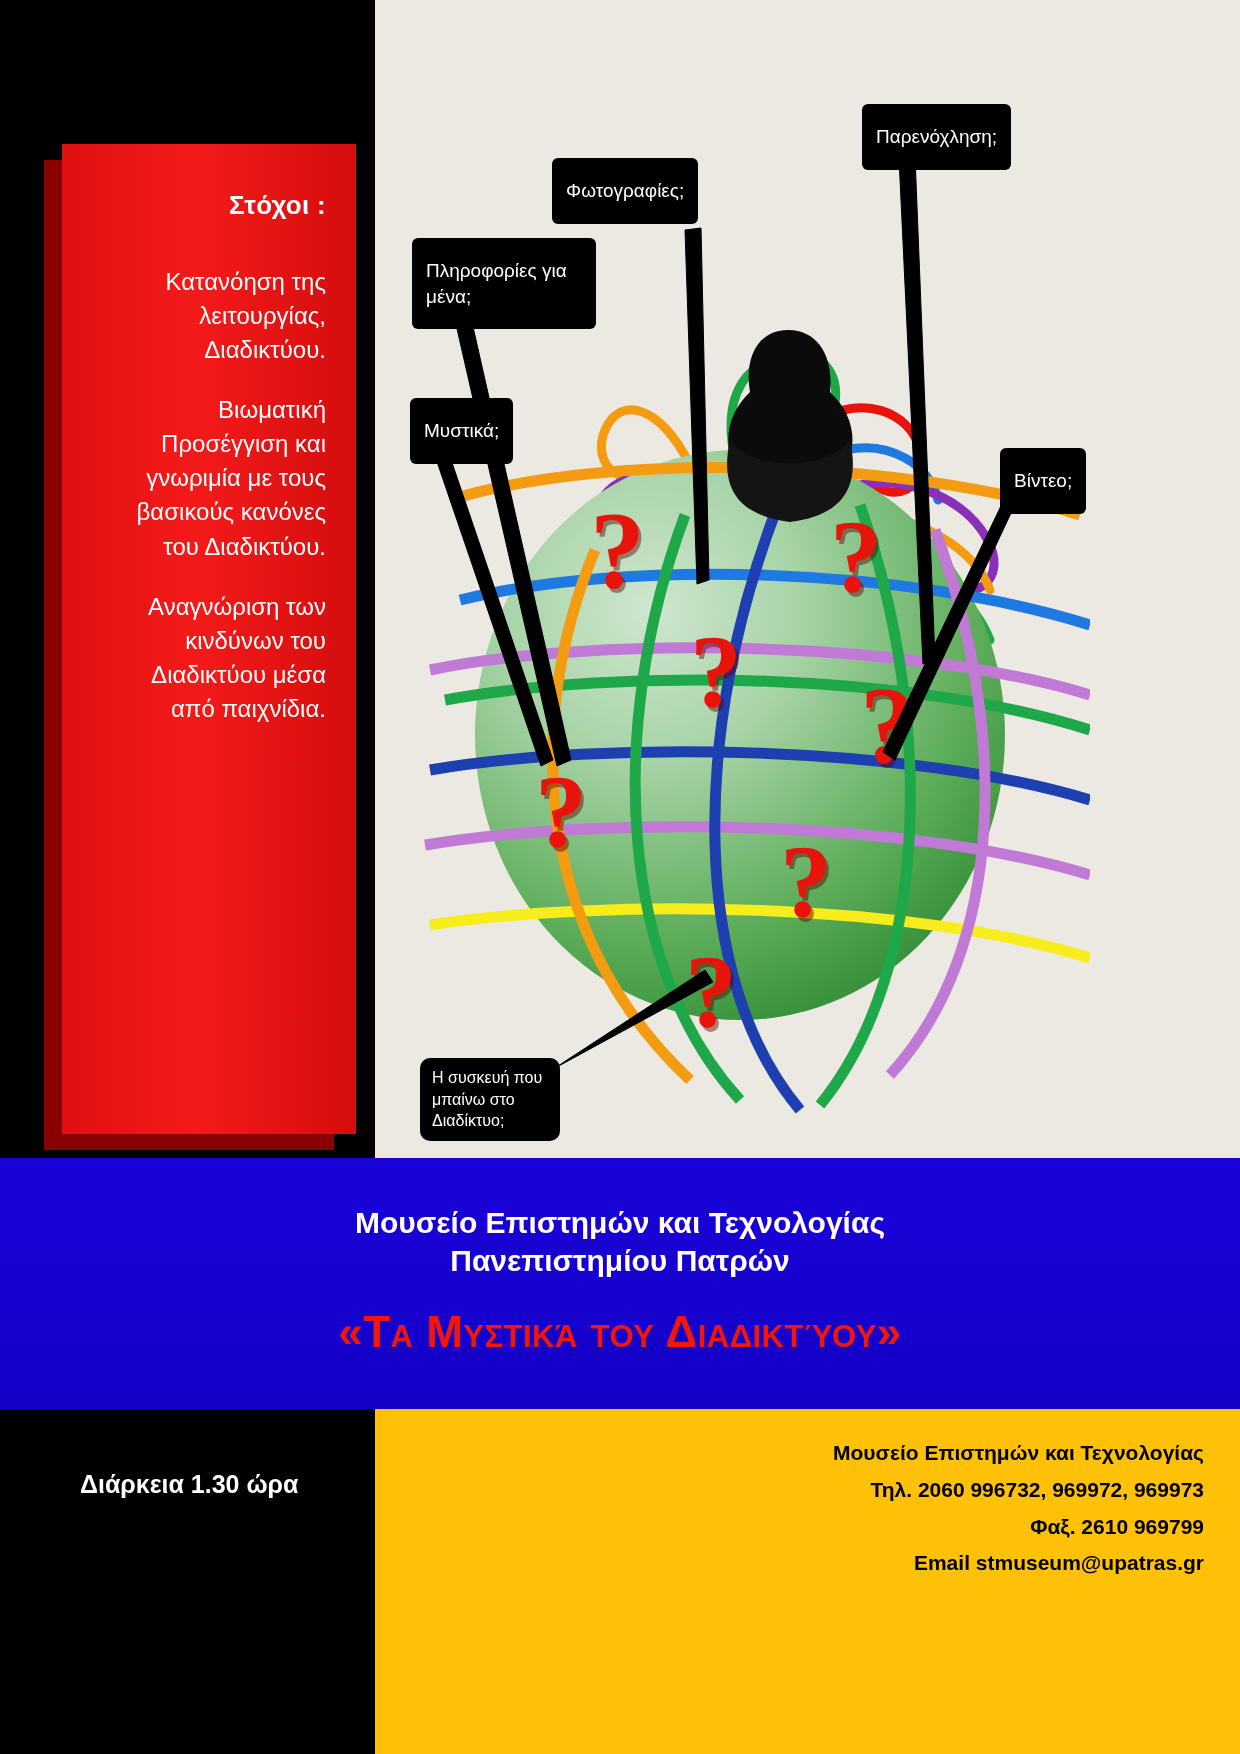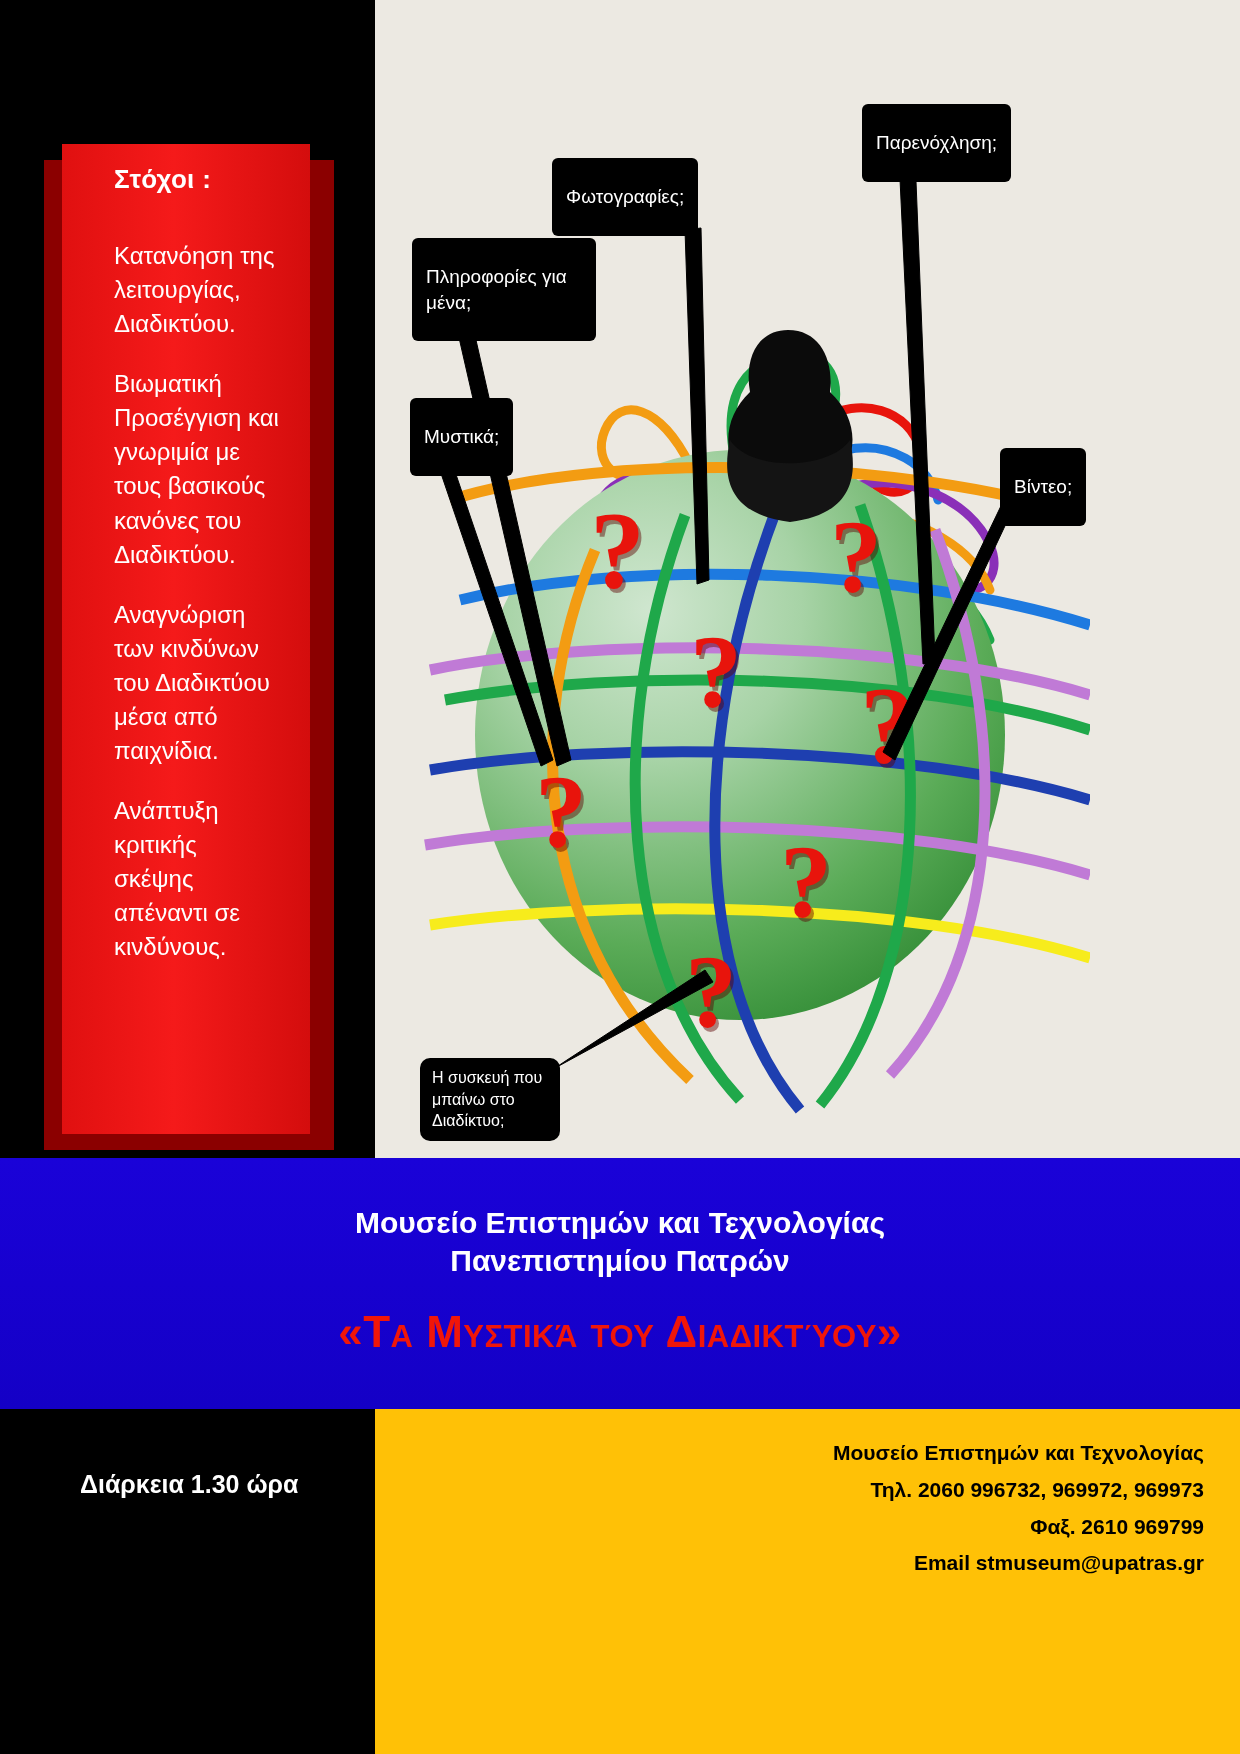--- a/index.html
+++ b/index.html
@@ -28,25 +28,26 @@
 
   
   .red-shadow {
     position: absolute;
     left: 44px; top: 160px; width: 290px; height: 990px;
     background: #8b0000;
     transform: skewY(0deg);
   }
   .red-box {
     position: absolute;
-    left: 62px; top: 144px; width: 248px; height: 990px;
+    left: 62px; top: 144px; width: 294px; height: 990px;
     background: #ee1111;
     background: linear-gradient(90deg,#e01010 0%, #f51a1a 45%, #d40d0d 100%);
-    padding: 20px 30px 20px 52px;
-    color: #ffffff;
+    padding: 46px 30px 20px 52px;
+    color: #ffffff;
+    text-align: right;
   }
   .red-box h2 {
     margin: 0 0 44px 0;
     font-size: 26px;
     font-weight: bold;
     letter-spacing: .3px;
   }
   .red-box p {
     margin: 0 0 26px 0;
     font-size: 24px;
@@ -80,21 +81,21 @@
     text-shadow: 3px 4px 0 rgba(90,0,0,.45);
     line-height: 1;
   }
 
   
   .callout {
     position: absolute;
     background: #000000;
     color: #ffffff;
     border-radius: 6px;
-    padding: 26px 14px;
+    padding: 20px 14px;
     font-size: 19px;
     line-height: 1.35;
     z-index: 6;
   }
   .callout.small { font-size: 16px; border-radius: 10px; padding: 9px 12px; }
 
   .leader { position: absolute; z-index: 5; }
 
   
   .blue-band {
@@ -151,21 +152,20 @@
 <div id="poster">
 
   <div class="cream-panel"></div>
 
   <div class="red-shadow"></div>
   <div class="red-box">
     <h2>Στόχοι :</h2>
     <p>Κατανόηση της λειτουργίας, Διαδικτύου.</p>
     <p>Βιωματική Προσέγγιση και γνωριμία με τους βασικούς κανόνες του Διαδικτύου.</p>
     <p>Αναγνώριση των  κινδύνων του Διαδικτύου μέσα από παιχνίδια.</p>
-    <p>Ανάπτυξη κριτικής σκέψης απέναντι σε κινδύνους.</p>
   </div>
 
   <div class="globe-wrap">
 
     <svg class="hairwrap" viewBox="0 0 700 840">
       <g fill="none" stroke-width="9" stroke-linecap="round">
         <path d="M345 160 C 330 90, 360 60, 400 55 C 440 50, 455 85, 440 120" stroke="#1fa84a"></path>
         <path d="M370 150 C 368 95, 400 70, 430 78" stroke="#f7ec1c"></path>
         <path d="M430 120 C 470 95, 520 110, 530 150 C 540 190, 500 205, 480 180" stroke="#e8140c"></path>
         <path d="M455 150 C 500 140, 540 165, 548 200" stroke="#1e7ae0"></path>

